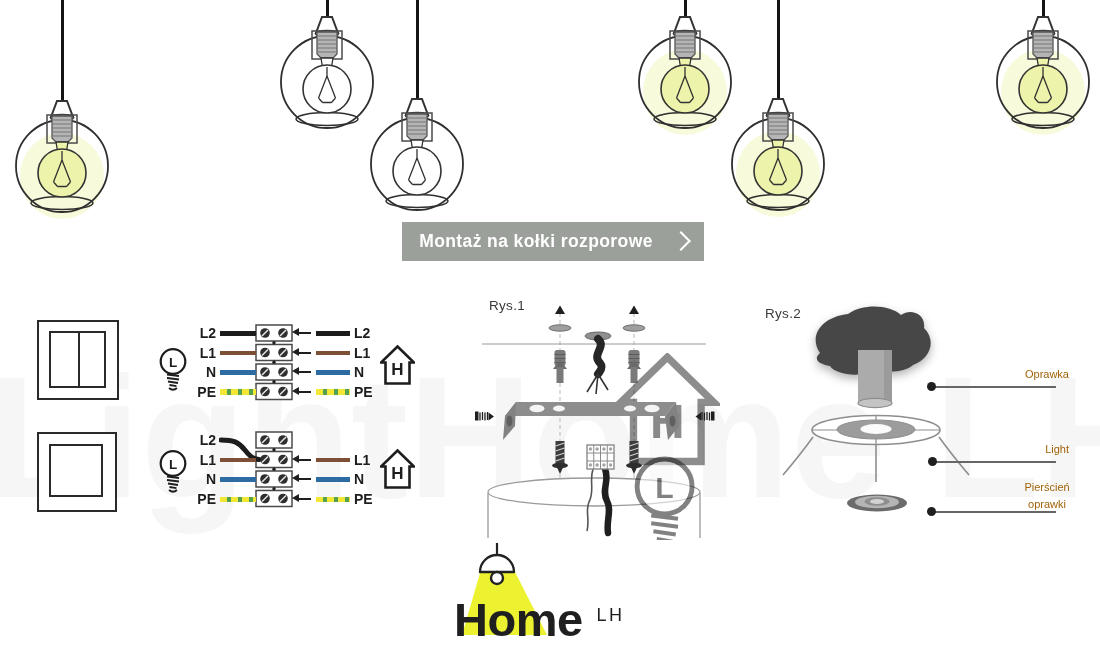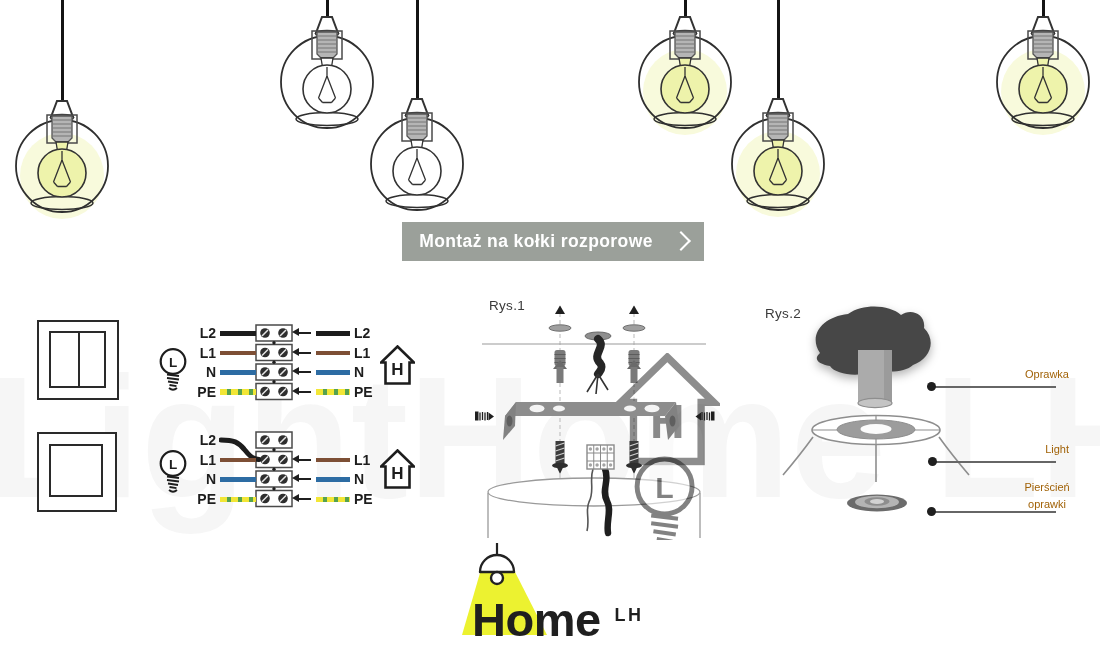--- a/index.html
+++ b/index.html
@@ -41,22 +41,22 @@
       border-right:7px solid #1f1f1f;border-top:4.5px solid transparent;border-bottom:4.5px solid transparent;}
   
   .figlabel{position:absolute;font-size:13.5px;color:#3a3a3a;letter-spacing:.3px;}
   .fig2-label{position:absolute;font-size:11px;color:#a16207;}
   .leader{position:absolute;height:1.5px;background:#666;}
   .leader::before{content:"";position:absolute;left:-4px;top:-3.8px;width:9px;height:9px;
                   border-radius:50%;background:#1f1f1f;}
   
   .logo-text{position:absolute;left:447px;top:596px;display:flex;align-items:flex-start;color:#1f1f1f;}
   .logo-light{font-size:47px;font-weight:400;letter-spacing:-1px;line-height:1;}
-  .logo-home{font-size:47px;font-weight:800;margin-left:25px;letter-spacing:-0.5px;line-height:1;text-align:center;}
-  .logo-lh{font-size:18px;font-weight:700;margin-left:14px;margin-top:9px;letter-spacing:2.5px;}
+  .logo-home{font-size:47px;font-weight:800;margin-left:7px;letter-spacing:-0.5px;line-height:1;text-align:center;}
+  .logo-lh{font-size:18px;font-weight:400;margin-left:14px;margin-top:9px;letter-spacing:2.5px;}
 </style>
 </head>
 <body>
 
 <div class="page">
 
   <svg width="0" height="0" style="position:absolute">
     <defs>
       <symbol id="lampsym" viewBox="0 0 104 128">
         <ellipse cx="52" cy="76" rx="42" ry="43" fill="var(--gh)"></ellipse>

